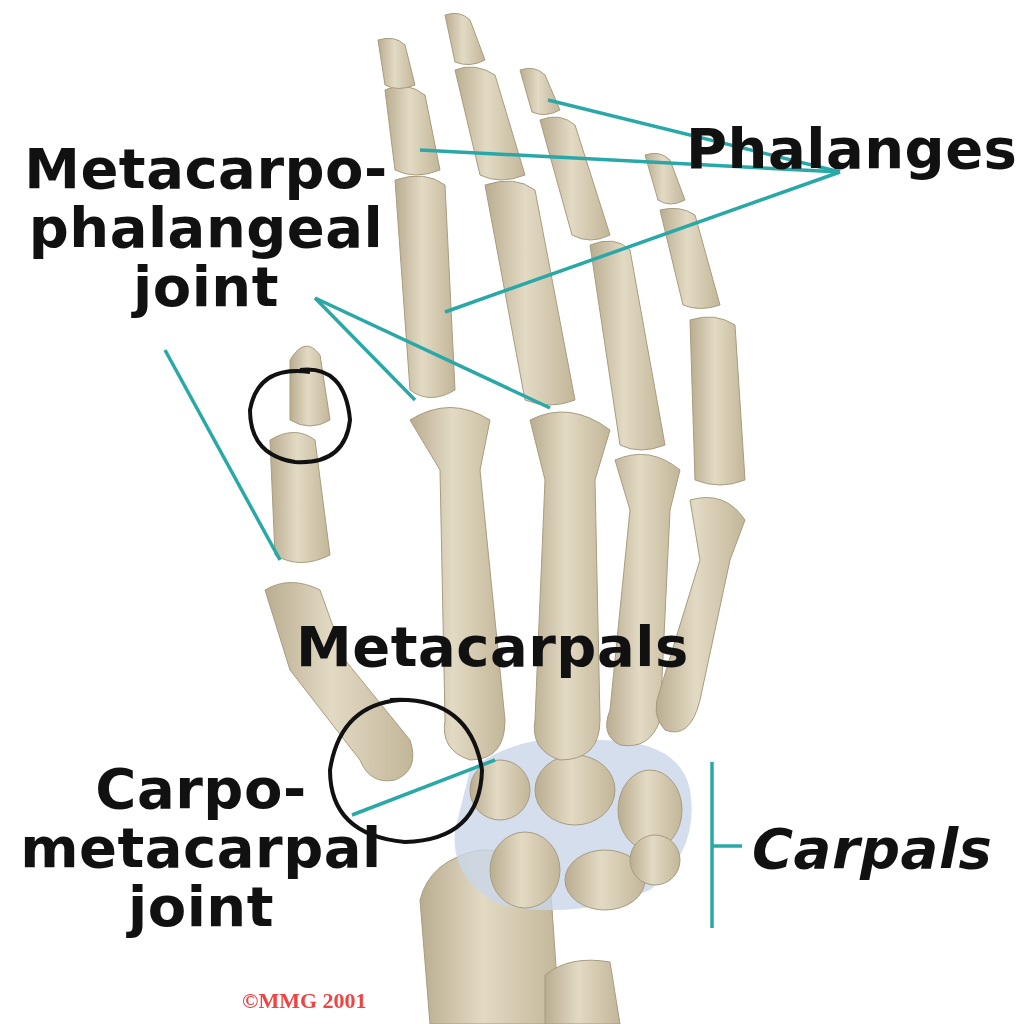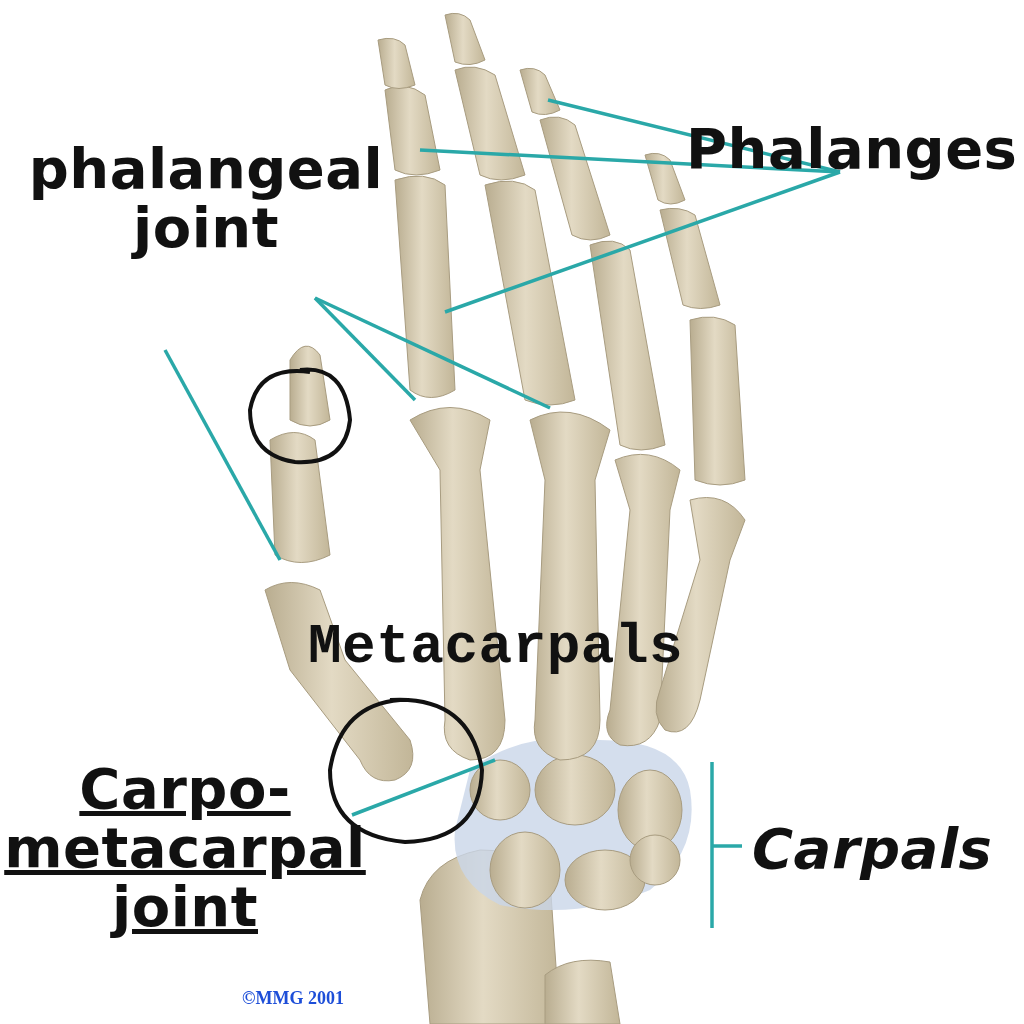--- a/index.html
+++ b/index.html
@@ -1,21 +1,21 @@
 <!DOCTYPE html>
 <html><head>
 <meta charset="utf-8">
 <style>
   html,body{margin:0;padding:0;background:#fff;}
   body{width:1024px;height:1024px;position:relative;overflow:hidden;font-family:"DejaVu Sans","Liberation Sans",sans-serif;}
   .label{position:absolute;color:#111;font-weight:bold;line-height:1.05;letter-spacing:0.5px;}
   .big{font-size:56px;}
   .center{text-align:center;}
   svg{position:absolute;left:0;top:0;}
-  .copy{position:absolute;left:242px;top:988px;font-family:"Liberation Serif","DejaVu Serif",serif;font-weight:bold;font-size:18px;color:#1d4ed8;}
+  .copy{position:absolute;left:242px;top:988px;font-family:"Liberation Serif","DejaVu Serif",serif;font-weight:bold;font-size:22px;color:#ef4444;}
 </style>
 </head>
 <body>
 
 <svg width="1024" height="1024" viewBox="0 0 1024 1024">
   <defs>
     <linearGradient id="bone" x1="0" x2="1">
       <stop offset="0" stop-color="#b9ad90"></stop>
       <stop offset="0.45" stop-color="#e3dac4"></stop>
       <stop offset="1" stop-color="#c2b698"></stop>
@@ -82,27 +82,28 @@
 
   <g stroke="#111" stroke-width="4" fill="none">
     <path d="M300 370 Q345 365 350 420 Q345 465 295 462 Q250 455 250 410 Q258 365 310 372"></path>
     <path d="M390 700 Q470 695 482 770 Q480 840 405 842 Q330 835 330 770 Q340 705 400 700"></path>
   </g>
 </svg>
 
 <div class="label big" style="left:686px;top:88px;margin-top:32px;">Phalanges</div>
 
 <div class="label big center" style="left:6px;top:140px;width:400px;">
+  <div>Metacarpo-</div>
   <div>phalangeal</div>
   <div>joint</div>
 </div>
 
-<div class="label big" style="left:308px;top:618px;font-family:Liberation Mono, monospace;">Metacarpals</div>
+<div class="label big" style="left:296px;top:618px;">Metacarpals</div>
 
-<div class="label big center" style="left:0px;top:760px;width:370px;text-decoration:underline;">
+<div class="label big center" style="left:16px;top:760px;width:370px;">
   <div>Carpo-</div>
   <div>metacarpal</div>
   <div>joint</div>
 </div>
 
 <div class="label big" style="left:752px;top:820px;font-style:italic;">Carpals</div>
 
 <div class="copy">©MMG 2001</div>
 
 </body></html>

